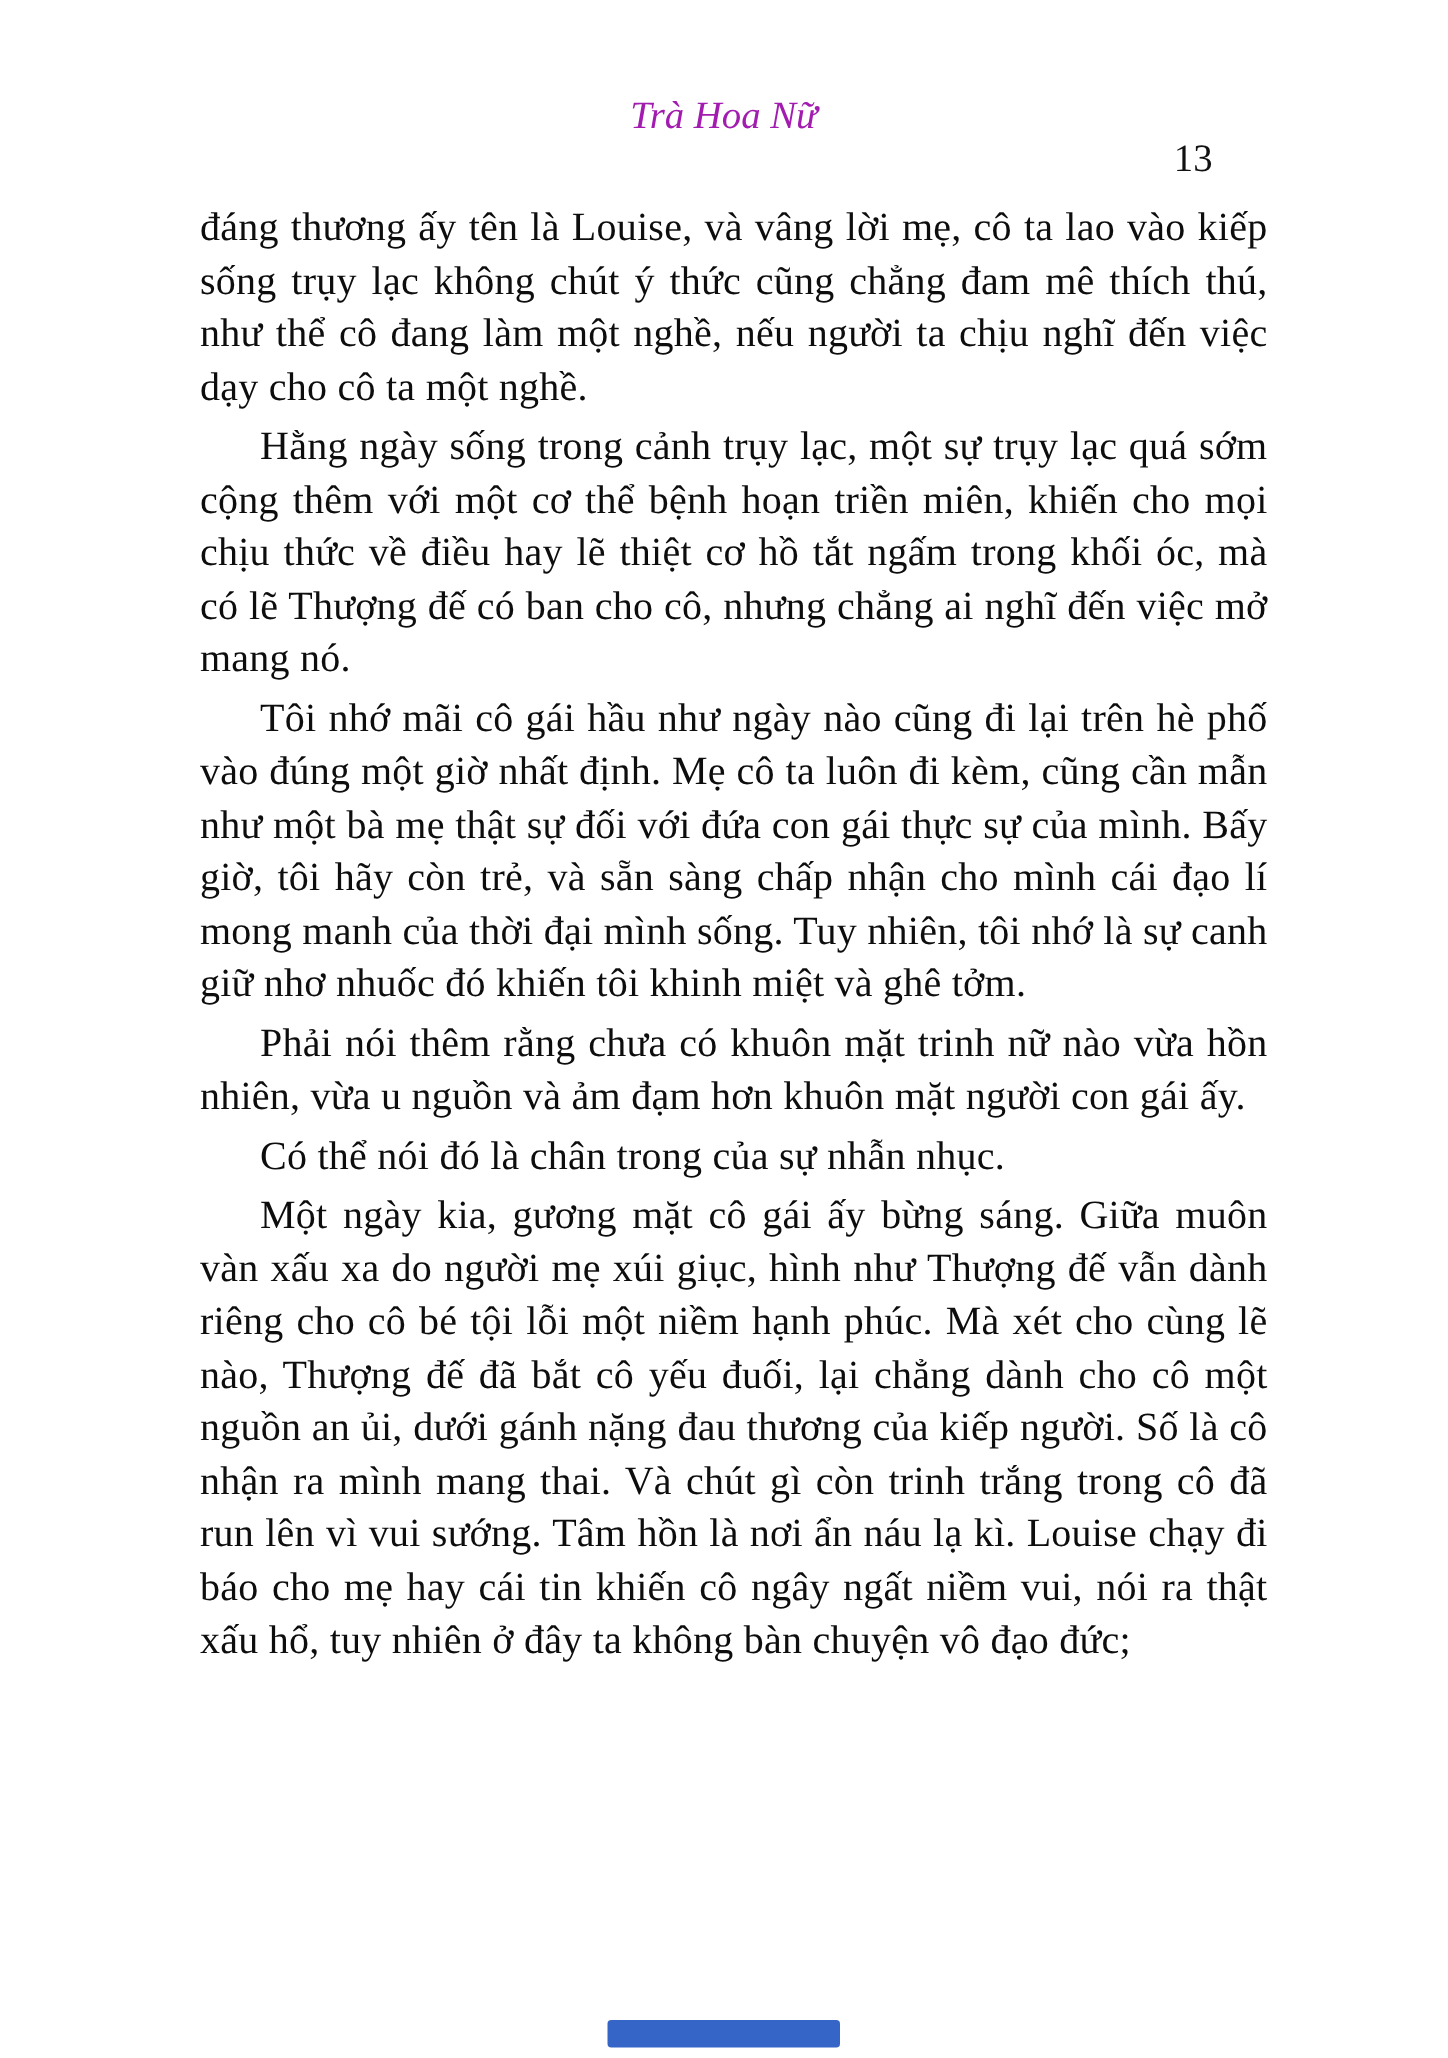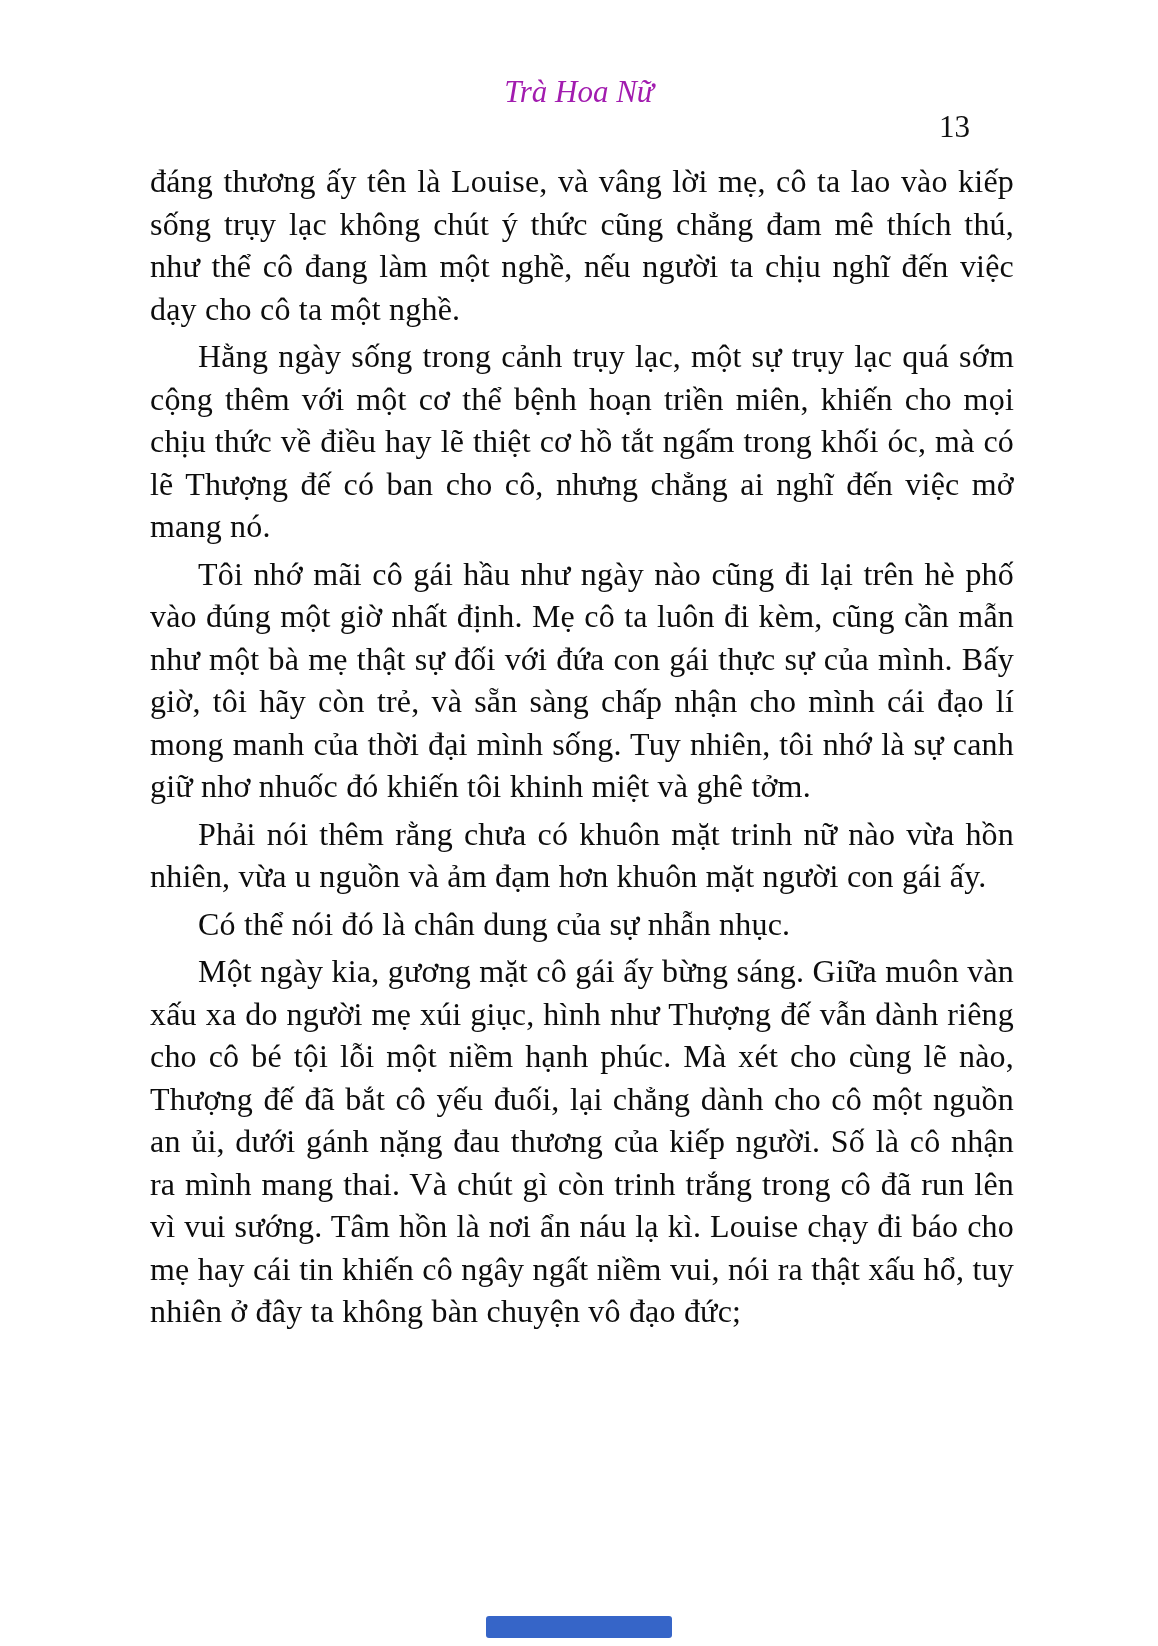--- a/index.html
+++ b/index.html
@@ -41,21 +41,21 @@
     top: 160px;
     left: 150px;
     width: 864px;
     font-size: 32px;
     line-height: 42.5px;
     text-align: justify;
     letter-spacing: 0.2px;
     color: #0d0d0d;
   }
   .page-body p.para {
-    margin: 0 0 5px 0;
+    margin: 0 0 5px 10px;
     padding: 0;
   }
   .page-body p.para.indent {
     text-indent: 48px;
   }
   .page-progress-indicator {
     position: absolute;
     left: 486px;
     top: 1616px;
     width: 186px;
@@ -71,19 +71,19 @@
 
   <div class="running-title">Trà Hoa Nữ</div>
 
   <div class="page-number">13</div>
 
   <div class="page-body">
       <p class="para">đáng thương ấy tên là Louise, và vâng lời mẹ, cô ta lao vào kiếp sống trụy lạc không chút ý thức cũng chẳng đam mê thích thú, như thể cô đang làm một nghề, nếu người ta chịu nghĩ đến việc dạy cho cô ta một nghề.</p>
       <p class="para indent">Hằng ngày sống trong cảnh trụy lạc, một sự trụy lạc quá sớm cộng thêm với một cơ thể bệnh hoạn triền miên, khiến cho mọi chịu thức về điều hay lẽ thiệt cơ hồ tắt ngấm trong khối óc, mà có lẽ Thượng đế có ban cho cô, nhưng chẳng ai nghĩ đến việc mở mang nó.</p>
       <p class="para indent">Tôi nhớ mãi cô gái hầu như ngày nào cũng đi lại trên hè phố vào đúng một giờ nhất định. Mẹ cô ta luôn đi kèm, cũng cần mẫn như một bà mẹ thật sự đối với đứa con gái thực sự của mình. Bấy giờ, tôi hãy còn trẻ, và sẵn sàng chấp nhận cho mình cái đạo lí mong manh của thời đại mình sống. Tuy nhiên, tôi nhớ là sự canh giữ nhơ nhuốc đó khiến tôi khinh miệt và ghê tởm.</p>
       <p class="para indent">Phải nói thêm rằng chưa có khuôn mặt trinh nữ nào vừa hồn nhiên, vừa u nguồn và ảm đạm hơn khuôn mặt người con gái ấy.</p>
-      <p class="para indent">Có thể nói đó là chân dung của sự nhẫn nhục.</p>
+      <p class="para indent">Có thể nói đó là chân trong của sự nhẫn nhục.</p>
       <p class="para indent">Một ngày kia, gương mặt cô gái ấy bừng sáng. Giữa muôn vàn xấu xa do người mẹ xúi giục, hình như Thượng đế vẫn dành riêng cho cô bé tội lỗi một niềm hạnh phúc. Mà xét cho cùng lẽ nào, Thượng đế đã bắt cô yếu đuối, lại chẳng dành cho cô một nguồn an ủi, dưới gánh nặng đau thương của kiếp người. Số là cô nhận ra mình mang thai. Và chút gì còn trinh trắng trong cô đã run lên vì vui sướng. Tâm hồn là nơi ẩn náu lạ kì. Louise chạy đi báo cho mẹ hay cái tin khiến cô ngây ngất niềm vui, nói ra thật xấu hổ, tuy nhiên ở đây ta không bàn chuyện vô đạo đức;</p>
     </div>
 
   <div class="page-progress-indicator" style="background: rgb(54, 101, 200);"></div>
 
 </div>
 
 </body></html>

